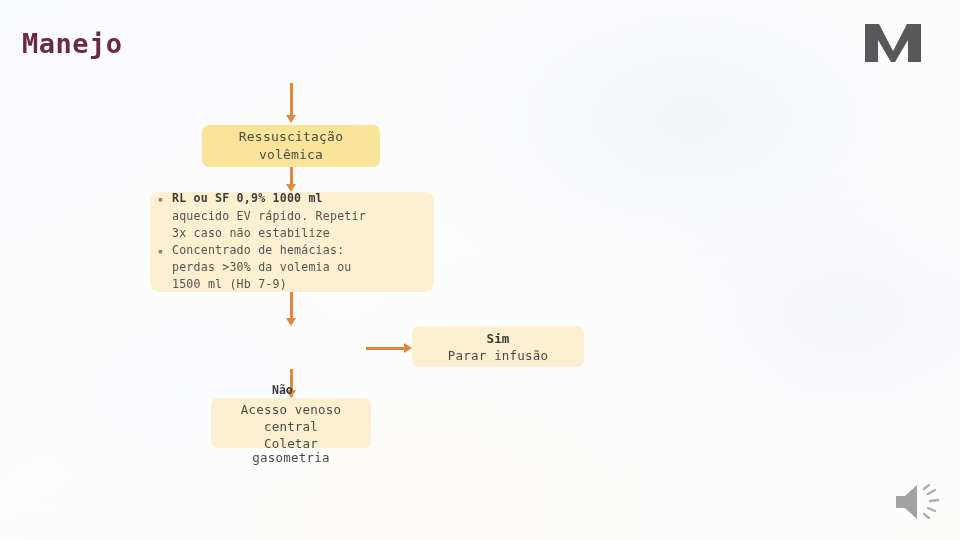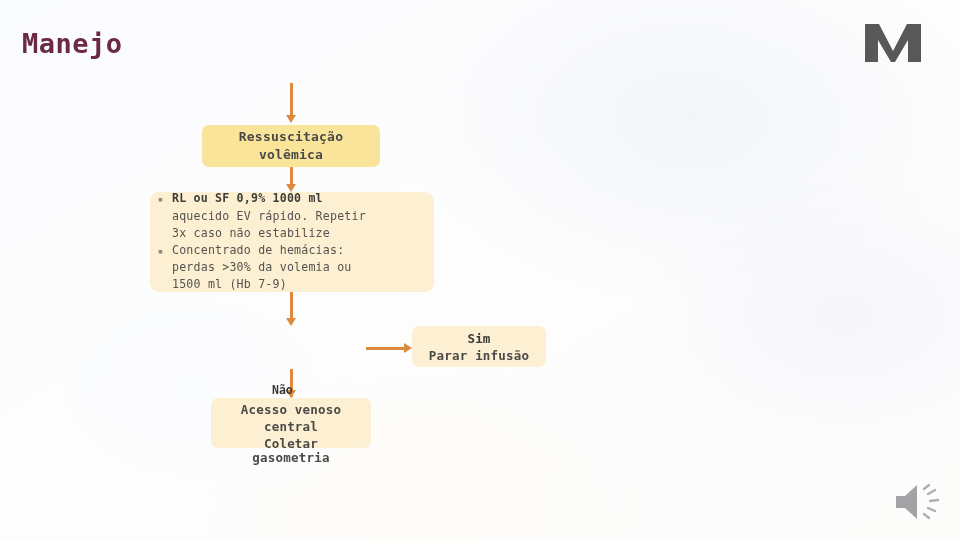--- a/index.html
+++ b/index.html
@@ -106,21 +106,21 @@
   #node-reversao {
     left: 215px;
     top: 327px;
     width: 152px;
     height: 42px;
   }
 
   #node-sim {
     left: 412px;
     top: 326px;
-    width: 134px;
+    width: 172px;
     height: 41px;
     justify-content: center;
   }
 
   #node-acesso {
     left: 211px;
     top: 398px;
     width: 160px;
     height: 50px;
     justify-content: flex-start;
@@ -148,21 +148,21 @@
     width: 9px;
     text-align: center;
     color: #8a8880;
     font-size: 9px;
     line-height: 18px;
   }
   .bullet-text { flex: 1 1 auto; white-space: pre-line; }
   .bullet-text.is-bold-first::first-line { font-weight: 700; color: #3e3c39; }
 
   
-  .node-line { display: block; white-space: nowrap; font-weight: bold; }
+  .node-line { display: block; white-space: nowrap; }
   .node-line--bold { font-weight: 700; color: #3a3936; }
   .node-line--overflow {
     position: absolute;
     left: 0;
     right: 0;
     top: 51px;
     text-align: center;
   }
 
   

